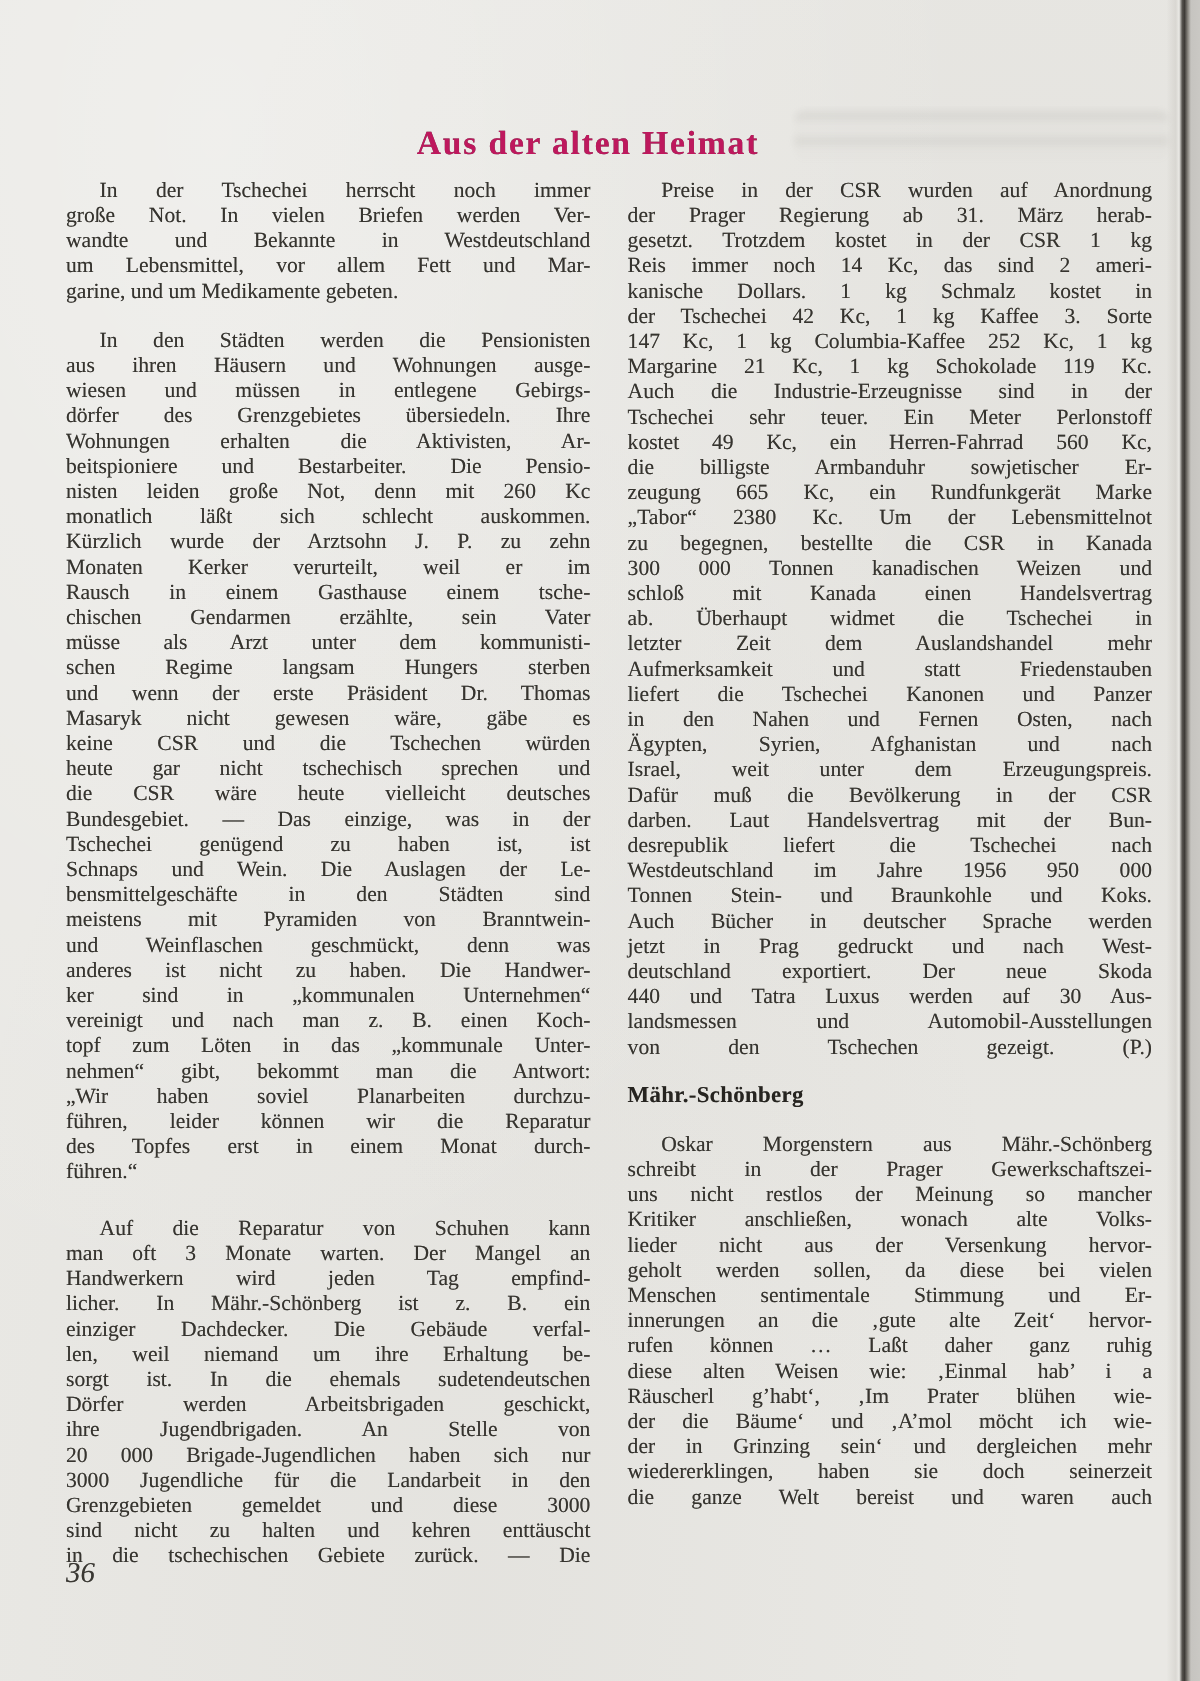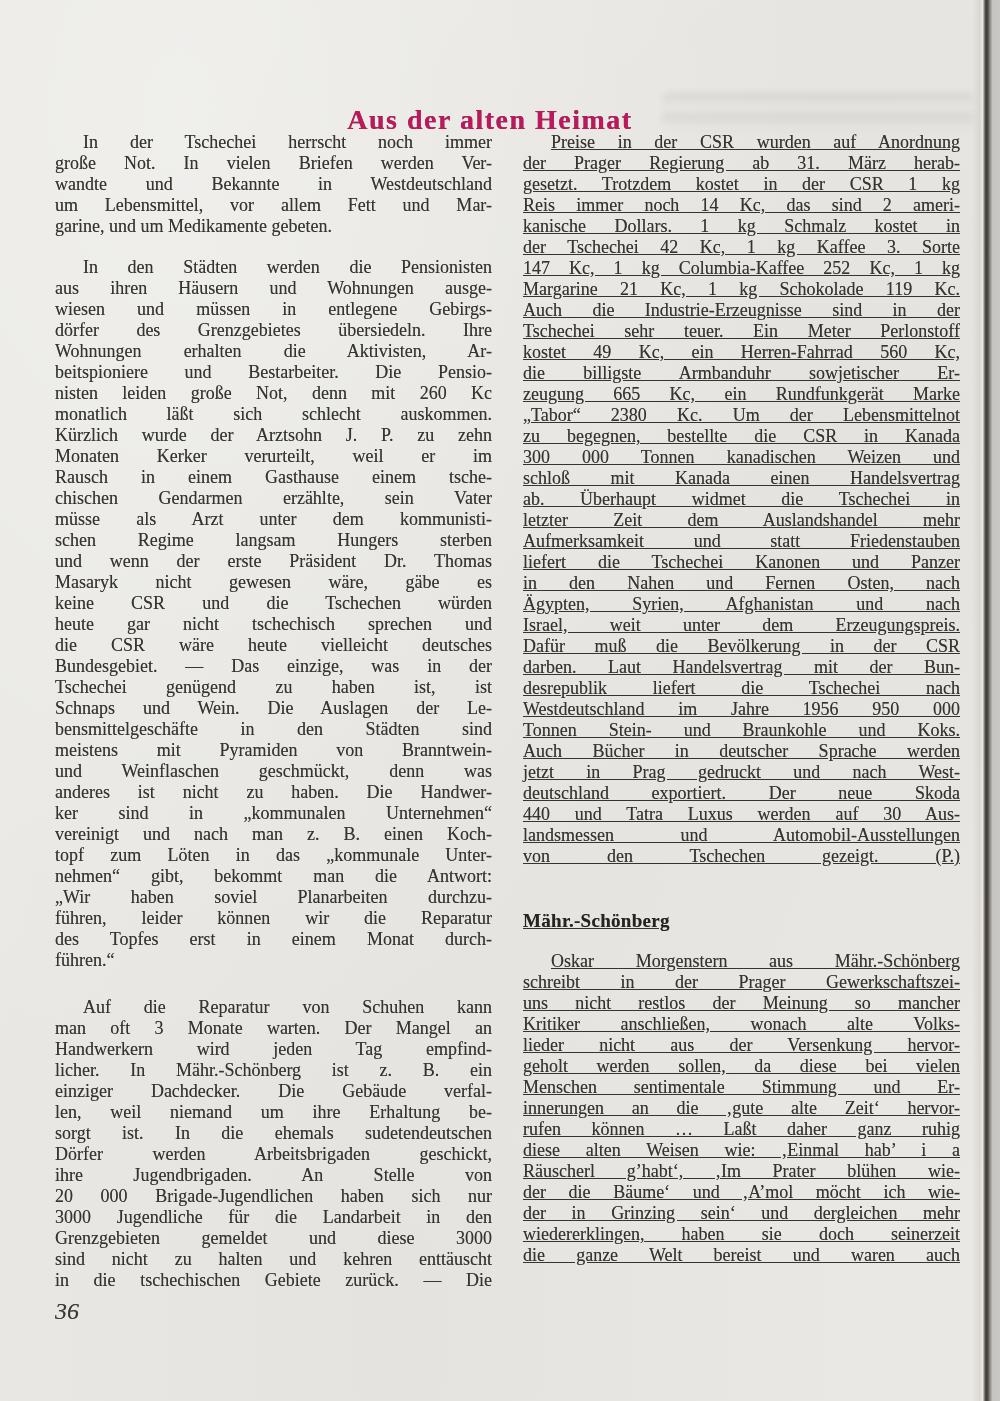--- a/index.html
+++ b/index.html
@@ -33,40 +33,40 @@
     text-align: center;
     font-size: 28px;
     line-height: 34px;
     font-weight: 700;
     letter-spacing: 1.5px;
     color: #be185d;
     text-shadow: 0 0 0.5px rgba(35,33,29,0.7);
   }
   .col {
     position: absolute;
-    top: 132px;
+    top: 148px;
     width: 437px;
     font-size: 18px;
     line-height: 21px;
     text-shadow: 0 0 0.4px rgba(54,52,47,0.55);
   }
   .col-left  { left: 55px;  }
-  .col-right { left: 523px; text-decoration: underline; }
+  .col-right { left: 523px; }
   .line {
     text-align: justify;
     text-align-last: justify;
     height: 21px;
     overflow: visible;
   }
   .line.first { text-indent: 28px; }
   .line.short { text-align-last: left; }
   [data-column="left"] .block:nth-child(2) { margin-top: 20px; }
   [data-column="left"] .block:nth-child(3) { margin-top: 26px; }
   [data-column="right"] .heading {
-    margin-top: 42px;
+    margin-top: 18px;
     margin-bottom: 18px;
     font-weight: 700;
     font-size: 19px;
     line-height: 24px;
     letter-spacing: 0.3px;
     color: #262420;
   }
   .page-number {
     position: absolute;
     left: 55px;

